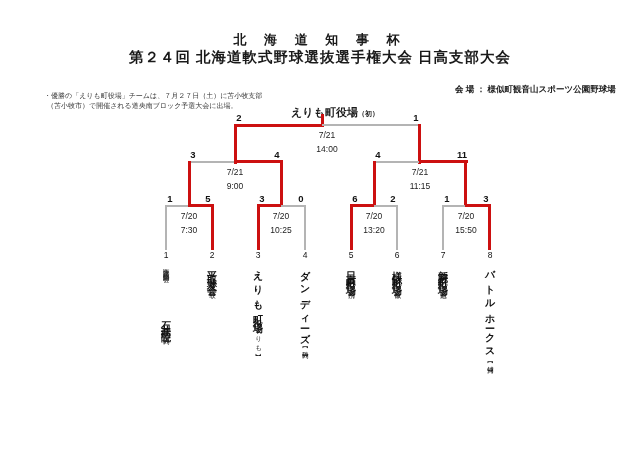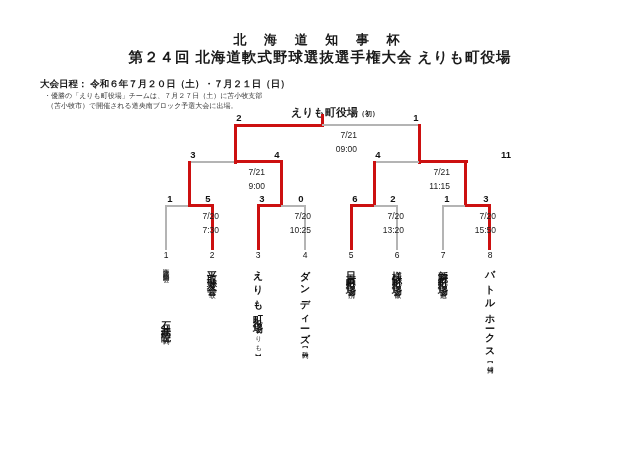--- a/index.html
+++ b/index.html
@@ -18,42 +18,42 @@
   .venue{position:absolute;left:455px;top:84px;font-size:8.5px;font-weight:bold;}
   .champion{position:absolute;left:270px;top:105px;width:130px;text-align:center;
     font-size:11px;font-weight:bold;white-space:nowrap;}
   .champ-note{font-size:7px;font-weight:bold;}
   .hl{position:absolute;height:2px;background:var(--line,#b4b4b4);}
   .vl{position:absolute;width:2px;background:var(--line,#b4b4b4);}
   .hl.red{height:3px;background:var(--red,#cc1010);}
   .vl.red{width:3px;background:var(--red,#cc1010);}
   .score{position:absolute;width:16px;text-align:center;
     font-size:9.5px;font-weight:bold;color:#111;}
-  .dt{position:absolute;width:60px;text-align:right;font-size:8.5px;
+  .dt{position:absolute;width:60px;text-align:center;font-size:8.5px;
     line-height:14px;color:#222;}
   .team{position:absolute;top:250px;width:42px;display:flex;
     flex-direction:column;align-items:center;}
   .team-number{font-size:8.5px;color:#111;margin-bottom:3px;}
   .team-org{writing-mode:vertical-rl;text-orientation:mixed;height:48px;
     font-size:6.5px;letter-spacing:1px;line-height:1.6;color:#222;margin-bottom:2px;}
   .team-name{writing-mode:vertical-rl;text-orientation:mixed;
     font-size:10px;font-weight:bold;letter-spacing:3.5px;line-height:1.1;color:#111;}
   .team-loc{writing-mode:vertical-rl;text-orientation:mixed;
     font-size:6.5px;letter-spacing:1.5px;margin-top:3px;color:#222;}
 </style>
 </head>
 <body>
 
 <div class="page">
 
   <div class="title1">北 海 道 知 事 杯</div>
-  <div class="title2">第２４回 北海道軟式野球選抜選手権大会 えりも町役場</div>
-  <div class="schedule">大会日程： 令和６年７月２０日（土）・７月２１日（日）</div>
+  <div class="title2">第２４回 北海道軟式野球選抜選手権大会 日高支部大会</div>
   <div class="note1">・優勝の「えりも町役場」チームは、７月２７日（土）に苫小牧支部</div>
   <div class="note2">（苫小牧市）で開催される道央南ブロック予選大会に出場。</div>
+  <div class="venue">会 場 ： 様似町観音山スポーツ公園野球場</div>
 
   <div class="champion"><span>えりも町役場</span><span class="champ-note">（初）</span></div>
 
   <div class="vl red" style="left:321px;top:114px;height:12px;"></div>
   <div class="hl red" style="left:234px;top:124px;width:90px;"></div>
   <div class="hl" style="left:322px;top:124px;width:99px;"></div>
   <div class="vl red" style="left:234px;top:124px;height:40px;"></div>
   <div class="vl red" style="left:418px;top:124px;height:40px;"></div>
 
   <div class="hl" style="left:188px;top:161px;width:48px;"></div>
@@ -84,33 +84,33 @@
   <div class="hl" style="left:442px;top:205px;width:25px;"></div>
   <div class="hl red" style="left:465px;top:204px;width:26px;"></div>
   <div class="vl" style="left:442px;top:205px;height:45px;"></div>
   <div class="vl red" style="left:488px;top:205px;height:45px;"></div>
 
   <div class="score" style="left:231px;top:112px;">2</div>
   <div class="score" style="left:408px;top:112px;">1</div>
   <div class="score" style="left:185px;top:149px;">3</div>
   <div class="score" style="left:269px;top:149px;">4</div>
   <div class="score" style="left:370px;top:149px;">4</div>
-  <div class="score" style="left:454px;top:149px;margin-left:44px;">11</div>
+  <div class="score" style="left:454px;top:149px;">11</div>
   <div class="score" style="left:162px;top:193px;">1</div>
   <div class="score" style="left:200px;top:193px;">5</div>
   <div class="score" style="left:254px;top:193px;">3</div>
   <div class="score" style="left:293px;top:193px;">0</div>
   <div class="score" style="left:347px;top:193px;">6</div>
   <div class="score" style="left:385px;top:193px;">2</div>
   <div class="score" style="left:439px;top:193px;">1</div>
   <div class="score" style="left:478px;top:193px;">3</div>
 
   <div class="dt" style="left:297px;top:128px;">
     <div>7/21</div>
-    <div>09:00</div>
+    <div>14:00</div>
   </div>
   <div class="dt" style="left:205px;top:165px;">
     <div>7/21</div>
     <div>9:00</div>
   </div>
   <div class="dt" style="left:390px;top:165px;">
     <div>7/21</div>
     <div>11:15</div>
   </div>
   <div class="dt" style="left:159px;top:209px;">

